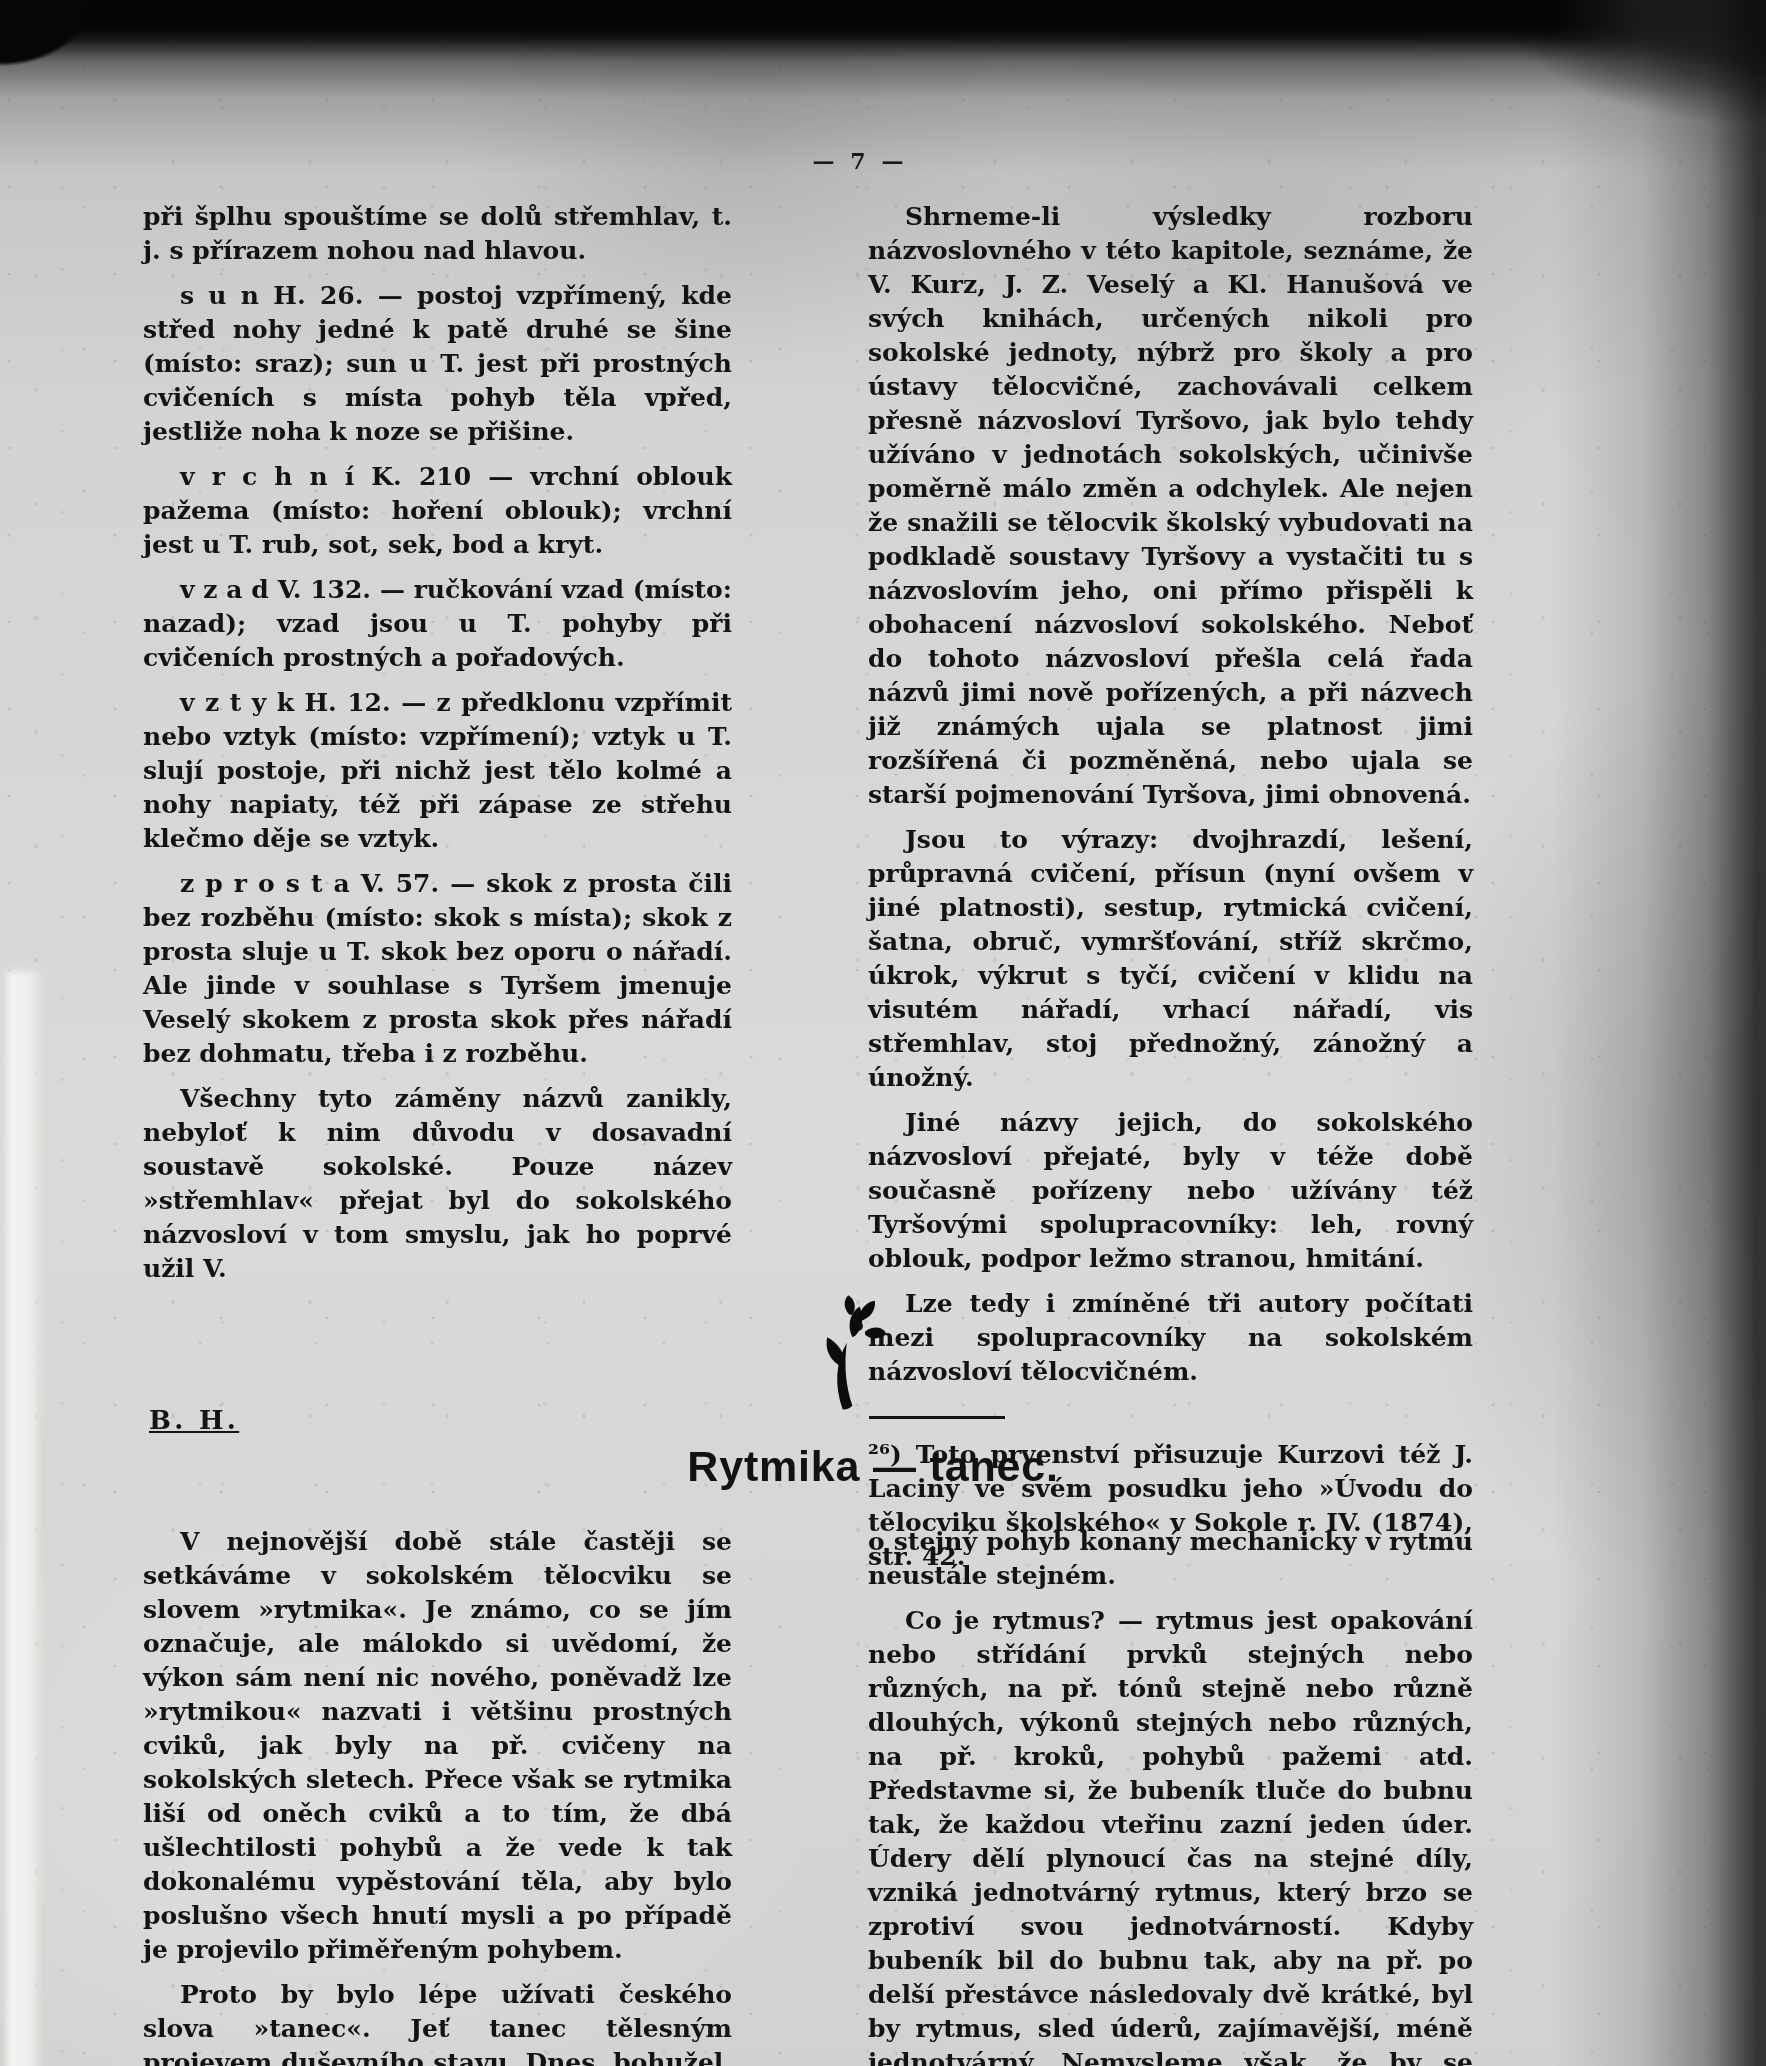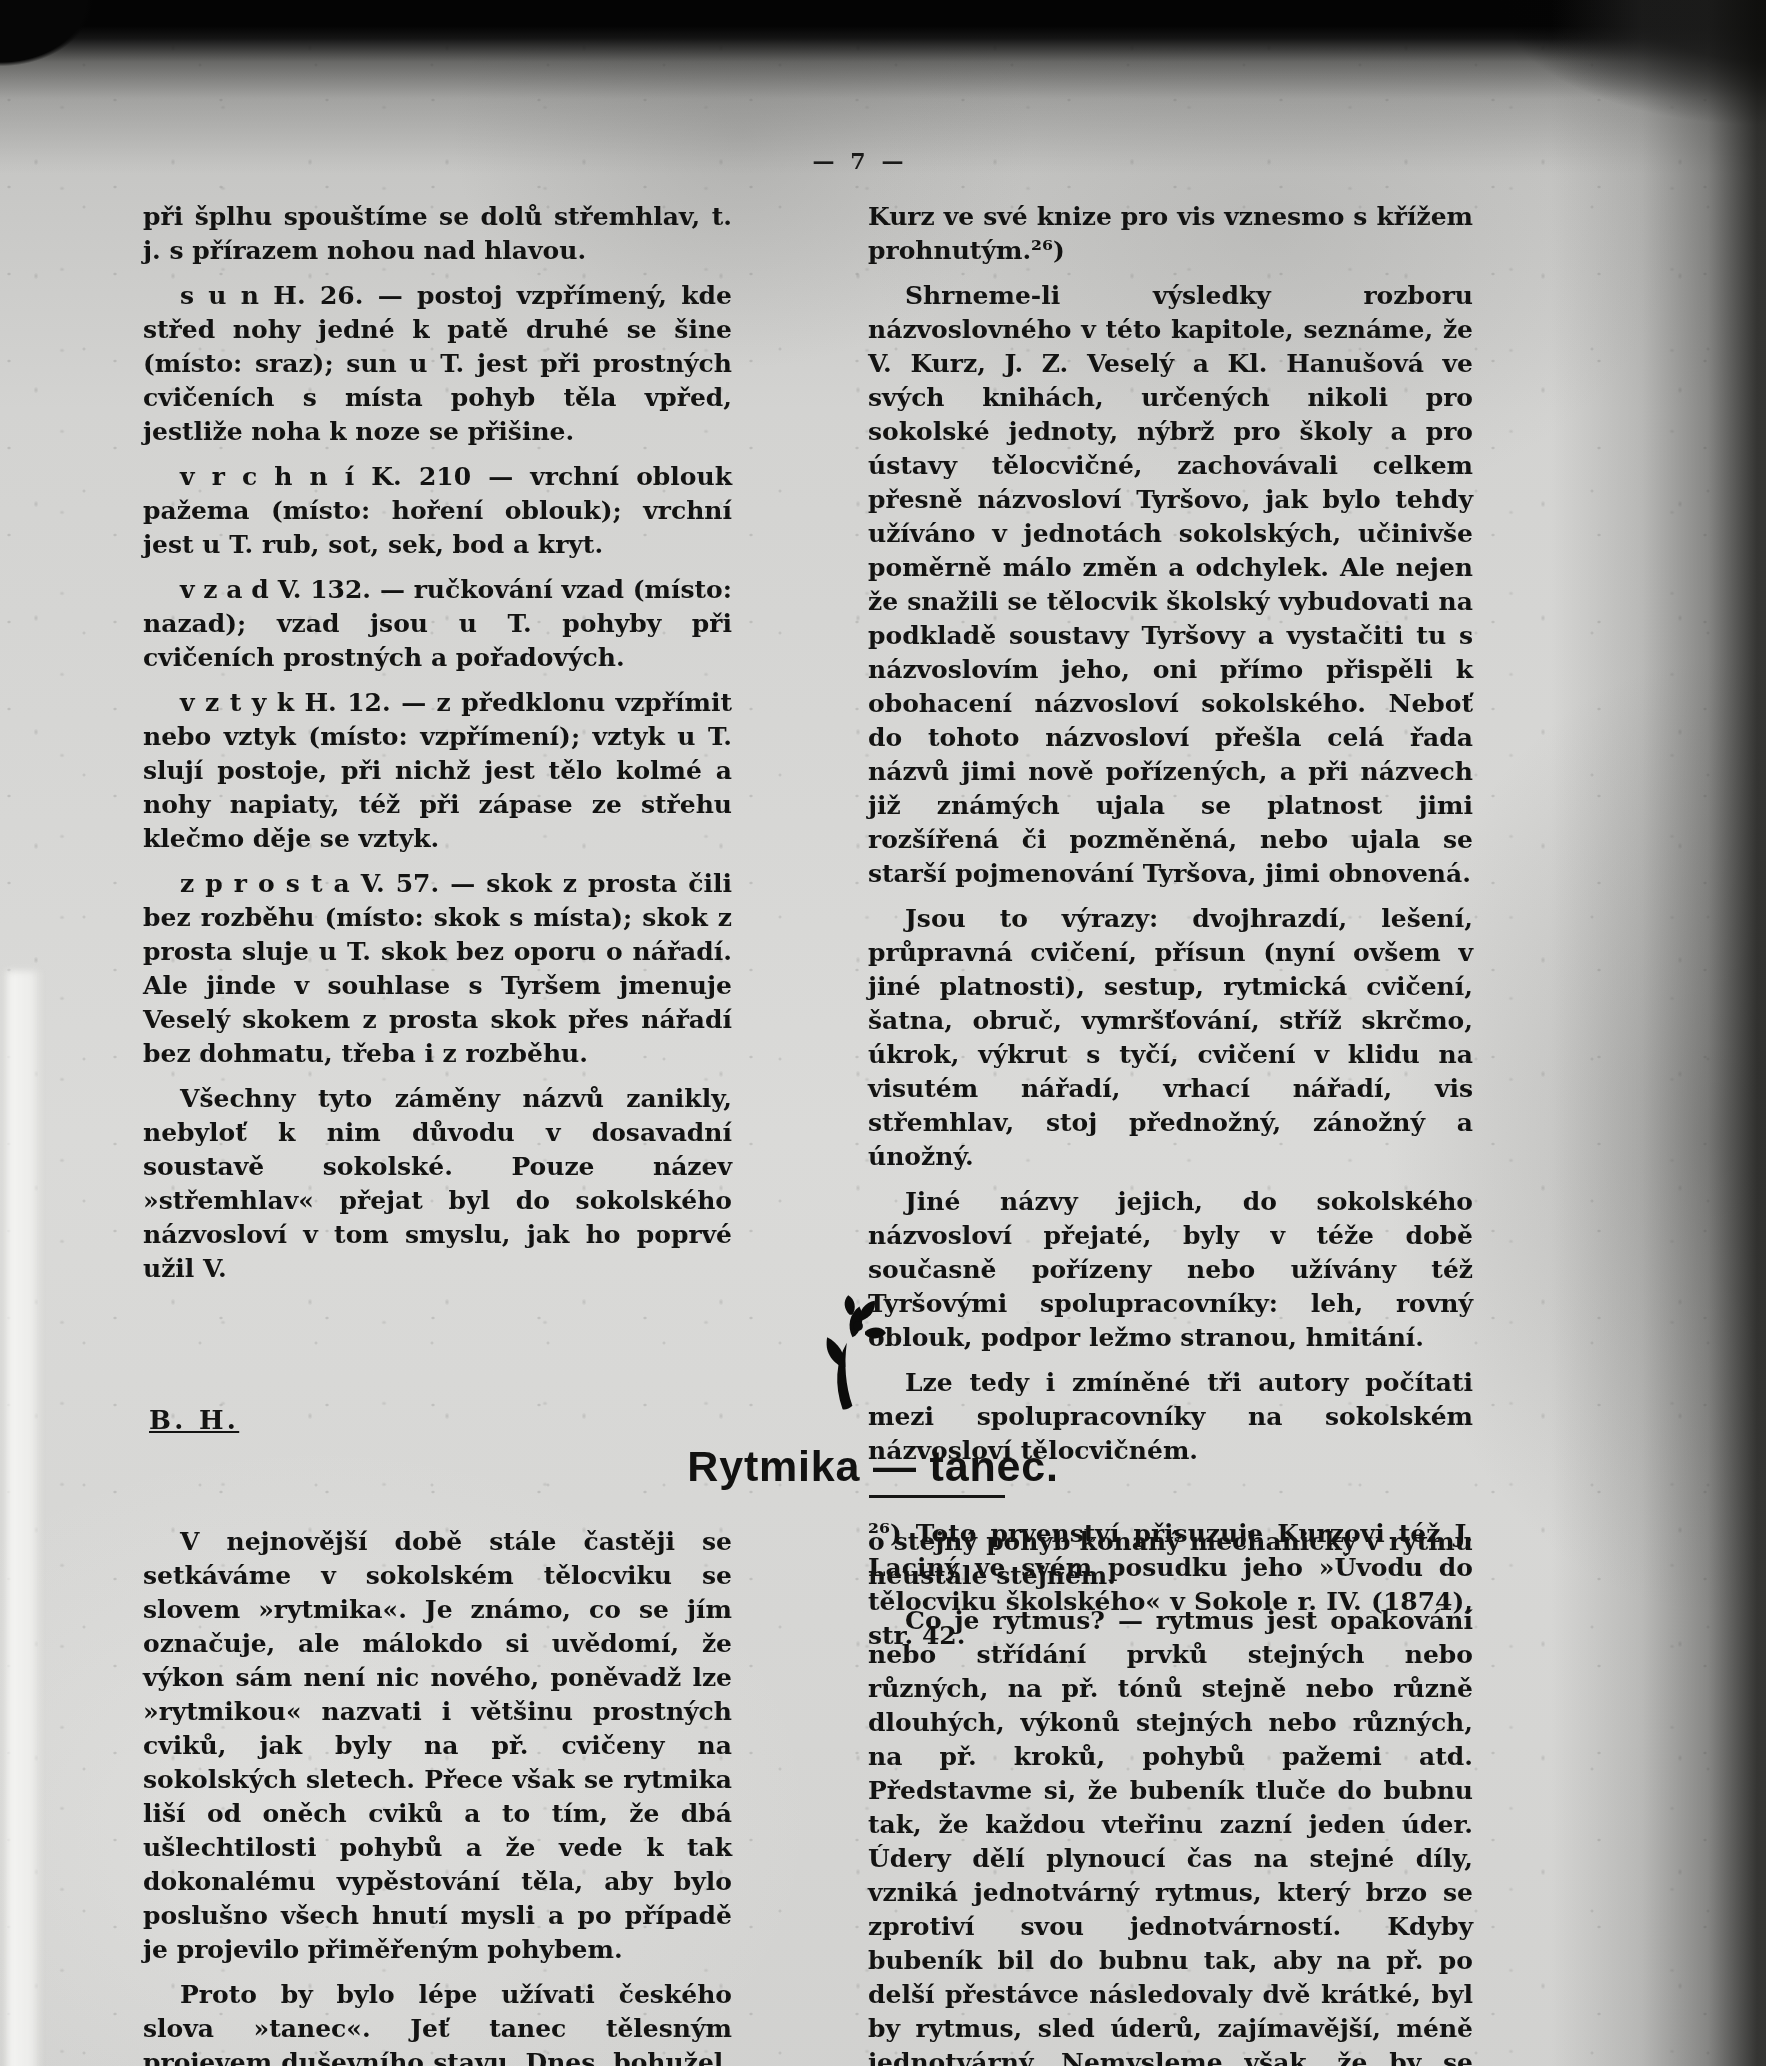--- a/index.html
+++ b/index.html
@@ -102,21 +102,20 @@
         <p class="">při šplhu spouštíme se dolů střemhlav, t. j. s přírazem nohou nad hlavou.</p>
         <p class="indent">s u n H. 26. — postoj vzpřímený, kde střed nohy jedné k patě druhé se šine (místo: sraz); sun u T. jest při prostných cvičeních s místa pohyb těla vpřed, jestliže noha k noze se přišine.</p>
         <p class="indent">v r c h n í K. 210 — vrchní oblouk pažema (místo: hoření oblouk); vrchní jest u T. rub, sot, sek, bod a kryt.</p>
         <p class="indent">v z a d V. 132. — ručkování vzad (místo: nazad); vzad jsou u T. pohyby při cvičeních prostných a pořadových.</p>
         <p class="indent">v z t y k H. 12. — z předklonu vzpřímit nebo vztyk (místo: vzpřímení); vztyk u T. slují postoje, při nichž jest tělo kolmé a nohy napiaty, též při zápase ze střehu klečmo děje se vztyk.</p>
         <p class="indent">z p r o s t a V. 57. — skok z prosta čili bez rozběhu (místo: skok s místa); skok z prosta sluje u T. skok bez oporu o nářadí. Ale jinde v souhlase s Tyršem jmenuje Veselý skokem z prosta skok přes nářadí bez dohmatu, třeba i z rozběhu.</p>
         <p class="indent">Všechny tyto záměny názvů zanikly, nebyloť k nim důvodu v dosavadní soustavě sokolské. Pouze název »střemhlav« přejat byl do sokolského názvosloví v tom smyslu, jak ho poprvé užil V.</p>
       </div>
     <div class="col col-r">
       <div>
-          <p class="">Kurz ve své knize pro vis vznesmo s křížem prohnutým.²⁶)</p>
           <p class="indent">Shrneme-li výsledky rozboru názvoslovného v této kapitole, seznáme, že V. Kurz, J. Z. Veselý a Kl. Hanušová ve svých knihách, určených nikoli pro sokolské jednoty, nýbrž pro školy a pro ústavy tělocvičné, zachovávali celkem přesně názvosloví Tyršovo, jak bylo tehdy užíváno v jednotách sokolských, učinivše poměrně málo změn a odchylek. Ale nejen že snažili se tělocvik školský vybudovati na podkladě soustavy Tyršovy a vystačiti tu s názvoslovím jeho, oni přímo přispěli k obohacení názvosloví sokolského. Neboť do tohoto názvosloví přešla celá řada názvů jimi nově pořízených, a při názvech již známých ujala se platnost jimi rozšířená či pozměněná, nebo ujala se starší pojmenování Tyršova, jimi obnovená.</p>
           <p class="indent">Jsou to výrazy: dvojhrazdí, lešení, průpravná cvičení, přísun (nyní ovšem v jiné platnosti), sestup, rytmická cvičení, šatna, obruč, vymršťování, stříž skrčmo, úkrok, výkrut s tyčí, cvičení v klidu na visutém nářadí, vrhací nářadí, vis střemhlav, stoj přednožný, zánožný a únožný.</p>
           <p class="indent">Jiné názvy jejich, do sokolského názvosloví přejaté, byly v téže době současně pořízeny nebo užívány též Tyršovými spolupracovníky: leh, rovný oblouk, podpor ležmo stranou, hmitání.</p>
           <p class="indent">Lze tedy i zmíněné tři autory počítati mezi spolupracovníky na sokolském názvosloví tělocvičném.</p>
         </div>
       <div class="footnote-rule"></div>
       <p class="footnote">²⁶) Toto prvenství přisuzuje Kurzovi též J. Laciný ve svém posudku jeho »Úvodu do tělocviku školského« v Sokole r. IV. (1874), str. 42.</p>
     </div>
   </div>
 

